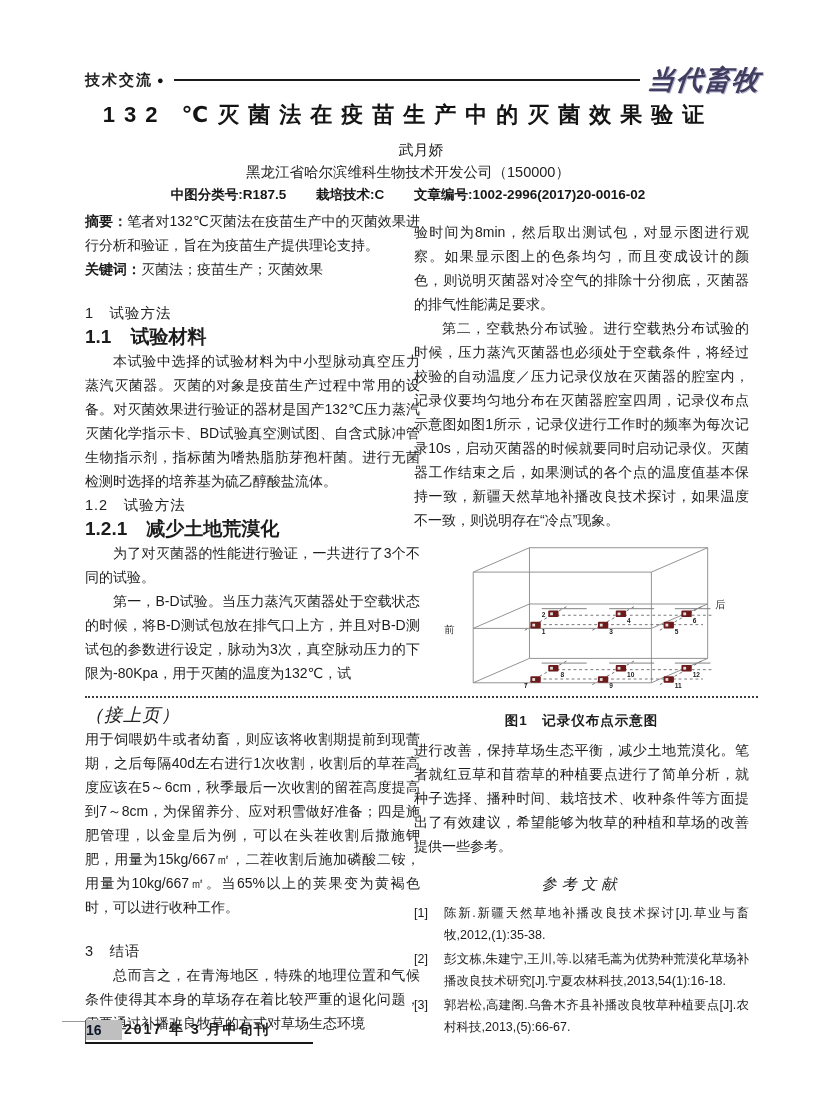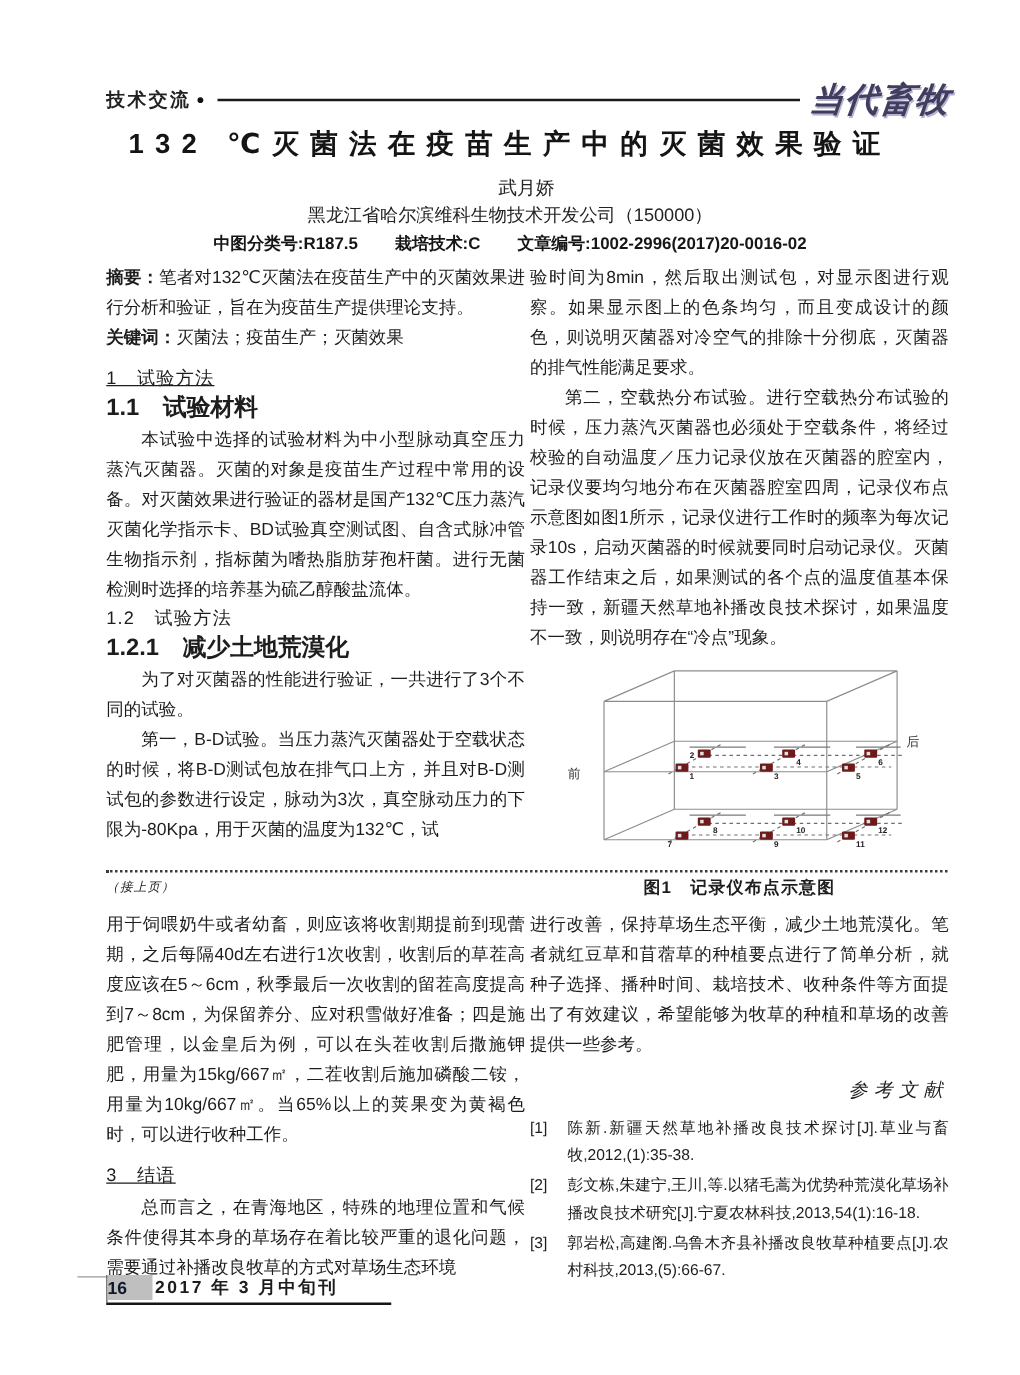--- a/index.html
+++ b/index.html
@@ -19,37 +19,37 @@
   
   .title { position:absolute; top:100px; left:0; width:100%; text-align:center;
     font-size:22px; font-weight:700; letter-spacing:9px; color:#141414; }
   .author { position:absolute; top:141px; left:0; width:100%; text-align:center; font-size:15px; color:#222;padding-left:26px; }
   .affiliation { position:absolute; top:163px; left:0; width:100%; text-align:center; font-size:14.5px; color:#222; }
   .meta { position:absolute; top:186px; left:0; width:100%; text-align:center; font-size:13.5px; font-weight:700; color:#161616; }
   .meta span.gap { display:inline-block; width:26px; }
   
   .col { position:absolute; width:335px; font-size:14px; line-height:24px; text-align:justify; color:#1d1d1d; }
   .col-left { left:85px; }
-  .col-right { left:424px; }
+  .col-right { left:414px;margin-top:11px; }
   .top-cols { top:209px; }
   .bottom-cols { top:727px; }
   p.body { text-indent:2em; margin:0; }
   p.nolead { margin:0; }
   .lbl { font-weight:700; }
   .h-kai { font-weight:400; font-size:14.5px; margin:0; letter-spacing:1px; }
   .h-hei { font-weight:700; font-size:19px; margin:0; }
-  .mt10 { margin-top:10px;text-decoration:underline; } .mt4 { margin-top:4px; }
+  .mt10 { margin-top:20px; } .mt4 { margin-top:4px; }
   
   .figure-wrap { margin-top:6px; text-align:center; }
   .figure-caption { font-size:13.5px; font-weight:700; margin-top:2px; letter-spacing:1px; text-align:center; }
   
   .dotted-sep { position:absolute; top:696px; left:85px; width:673px; border-top:2px dotted #3c3c3c; }
-  .cont-label { position:absolute; top:703px; left:85px; font-size:10px; font-style:italic; color:#222; letter-spacing:1px; }
-  
-  .ref-heading { text-align:right; font-size:15px; font-weight:400; letter-spacing:5px; font-style:italic; margin:14px 0 6px 0; }
+  .cont-label { position:absolute; top:703px; left:85px; font-size:18px; font-style:italic; color:#222; letter-spacing:1px; }
+  
+  .ref-heading { text-align:center; font-size:15px; font-weight:400; letter-spacing:5px; font-style:italic; margin:14px 0 6px 0; }
   .ref-item { position:relative; padding-left:30px; font-size:12.5px; line-height:22px; text-align:justify; margin-bottom:2px; }
   .ref-num { position:absolute; left:0; top:0; }
   
   .footer { position:absolute; top:1018px; left:62px; width:300px; }
   .footer-grayline { position:absolute; top:3px; left:0; width:50px; height:1px; background:#9a9a9a; }
   .footer-vline { position:absolute; top:2px; left:23px; width:1px; height:22px; background:#555; }
   .page-num { position:absolute; top:2px; left:24px; width:36px; height:20px; background:#bfbfbf;
     color:#0f172a; font-size:14px; font-weight:700; text-align:left; line-height:20px; }
   .issue { position:absolute; top:3px; left:62px; font-size:14px; font-weight:700; letter-spacing:2px; white-space:nowrap; }
   .footer-underline { position:absolute; top:24px; left:23px; width:228px; height:2px; background:#161616; }

